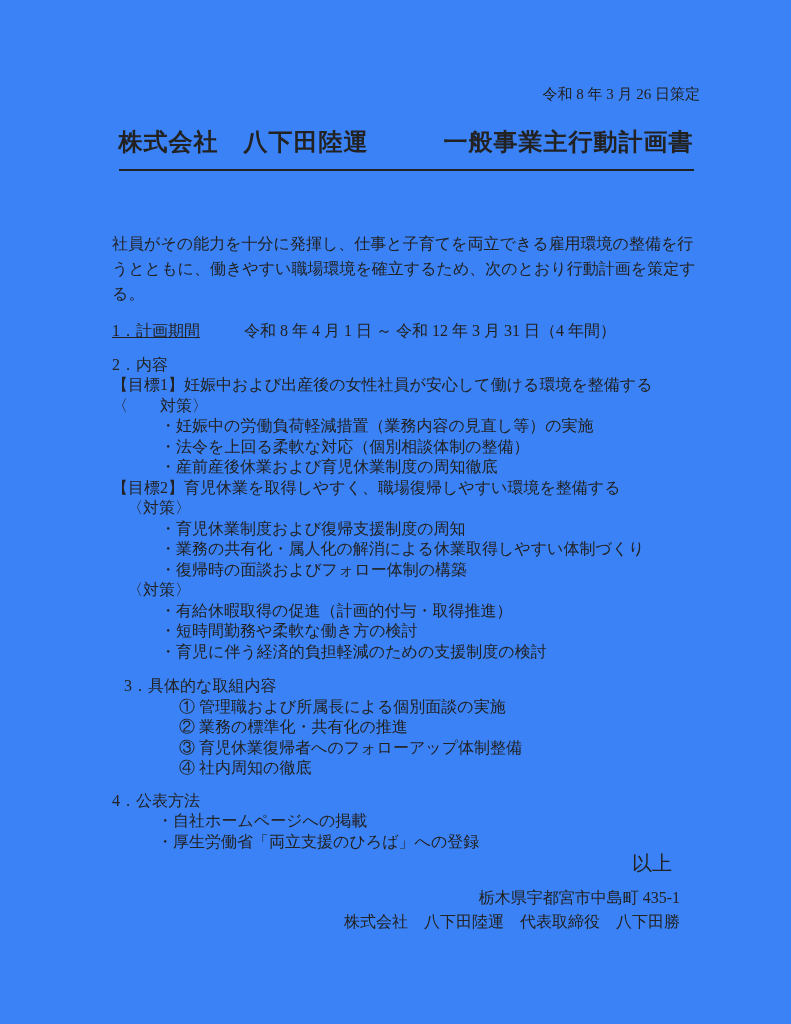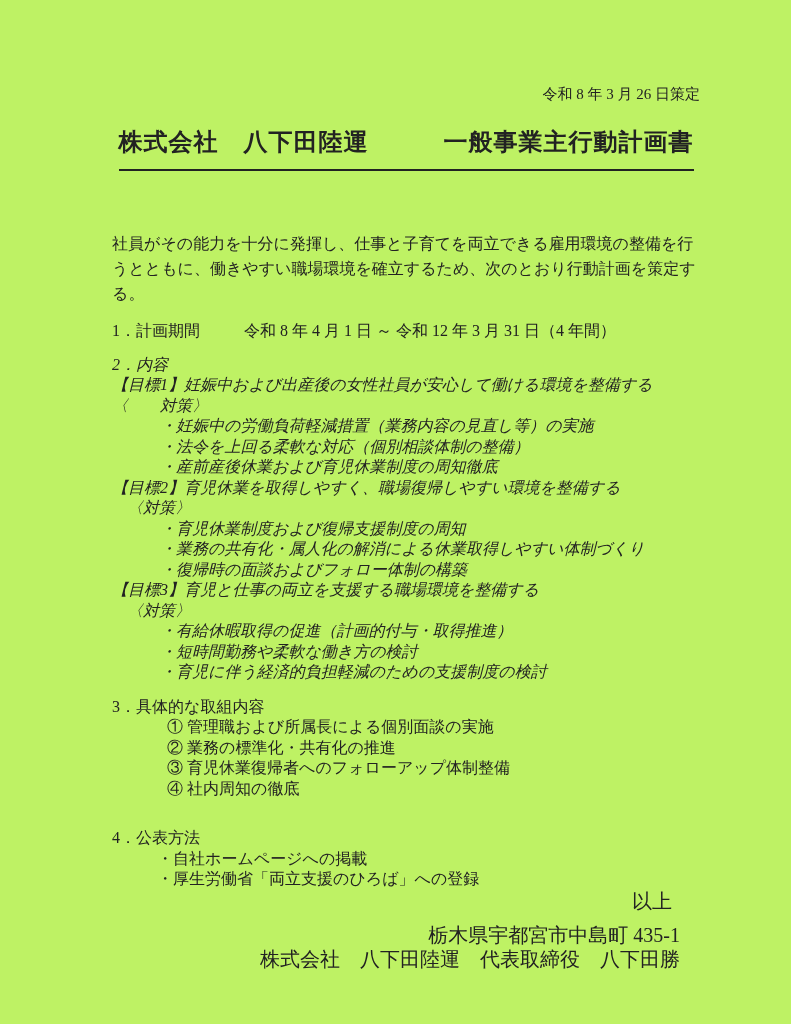--- a/index.html
+++ b/index.html
@@ -1,20 +1,20 @@
 <!DOCTYPE html>
 <html lang="ja"><head>
 <meta charset="utf-8">
 <style>
   html, body { margin: 0; padding: 0; background: #ffffff; }
   .page {
     position: relative;
     width: 791px;
     height: 1024px;
-    background: #bef264;
+    background: #3b82f6;
     color: #222222;
     font-family: "Liberation Serif", "DejaVu Serif", serif;
     overflow: hidden;
     box-sizing: border-box;
   }
   .content {
     box-sizing: border-box;
     width: 100%;
     height: 100%;
     padding: 84px 91px 0 112px;
@@ -45,48 +45,48 @@
     font-size: 16px;
   }
   .intro .line { line-height: 25px; }
 
   .docline {
     font-size: 16px;
     line-height: 20.5px;
   }
 
   .section-1 { margin-top: 15px; }
-  .section-1 .label { display: inline-block; }
+  .section-1 .label { display: inline-block; text-decoration: underline; }
   .section-1 .value { display: inline-block; margin-left: 44px; }
 
-  .section-2 { margin-top: 13px; font-style: italic; }
+  .section-2 { margin-top: 13px; }
 
   .goal-measures { padding-left: 15px; }
   .goal-measures.flush { padding-left: 0; }
   .goal-bullet { padding-left: 48px; }
 
-  .section-3 { margin-top: 14px; }
+  .section-3 { margin-top: 14px; margin-left: 12px; }
   .initiative-item { padding-left: 55px; }
 
-  .section-4 { margin-top: 29px; }
+  .section-4 { margin-top: 12px; }
   .pub-bullet { padding-left: 45px; }
 
   .closing {
     font-size: 20px;
     line-height: 20.5px;
     text-align: right;
     padding-right: 28px;
     margin-top: 1px;
   }
 
   .footer {
     margin-top: 12px;
     text-align: right;
     padding-right: 20px;
-    font-size: 20px;
+    font-size: 16px;
   }
   .footer .line { line-height: 24px; }
 </style>
 </head>
 <body>
 
 <div class="page">
   <div class="content">
 
     <div class="date-line nowrap">令和 8 年 3 月 26 日策定</div>
@@ -118,21 +118,20 @@
 
       <div>
         <div class="docline nowrap">【目標2】育児休業を取得しやすく、職場復帰しやすい環境を整備する</div>
         <div class="docline nowrap goal-measures">〈対策〉</div>
         <div class="docline nowrap goal-bullet">・育児休業制度および復帰支援制度の周知</div>
         <div class="docline nowrap goal-bullet">・業務の共有化・属人化の解消による休業取得しやすい体制づくり</div>
         <div class="docline nowrap goal-bullet">・復帰時の面談およびフォロー体制の構築</div>
       </div>
 
       <div>
-        <div class="docline nowrap">【目標3】育児と仕事の両立を支援する職場環境を整備する</div>
         <div class="docline nowrap goal-measures">〈対策〉</div>
         <div class="docline nowrap goal-bullet">・有給休暇取得の促進（計画的付与・取得推進）</div>
         <div class="docline nowrap goal-bullet">・短時間勤務や柔軟な働き方の検討</div>
         <div class="docline nowrap goal-bullet">・育児に伴う経済的負担軽減のための支援制度の検討</div>
       </div>
     </div>
 
     <div class="section-3">
       <div class="docline nowrap">3．具体的な取組内容</div>
       <div class="docline nowrap initiative-item">① 管理職および所属長による個別面談の実施</div>

